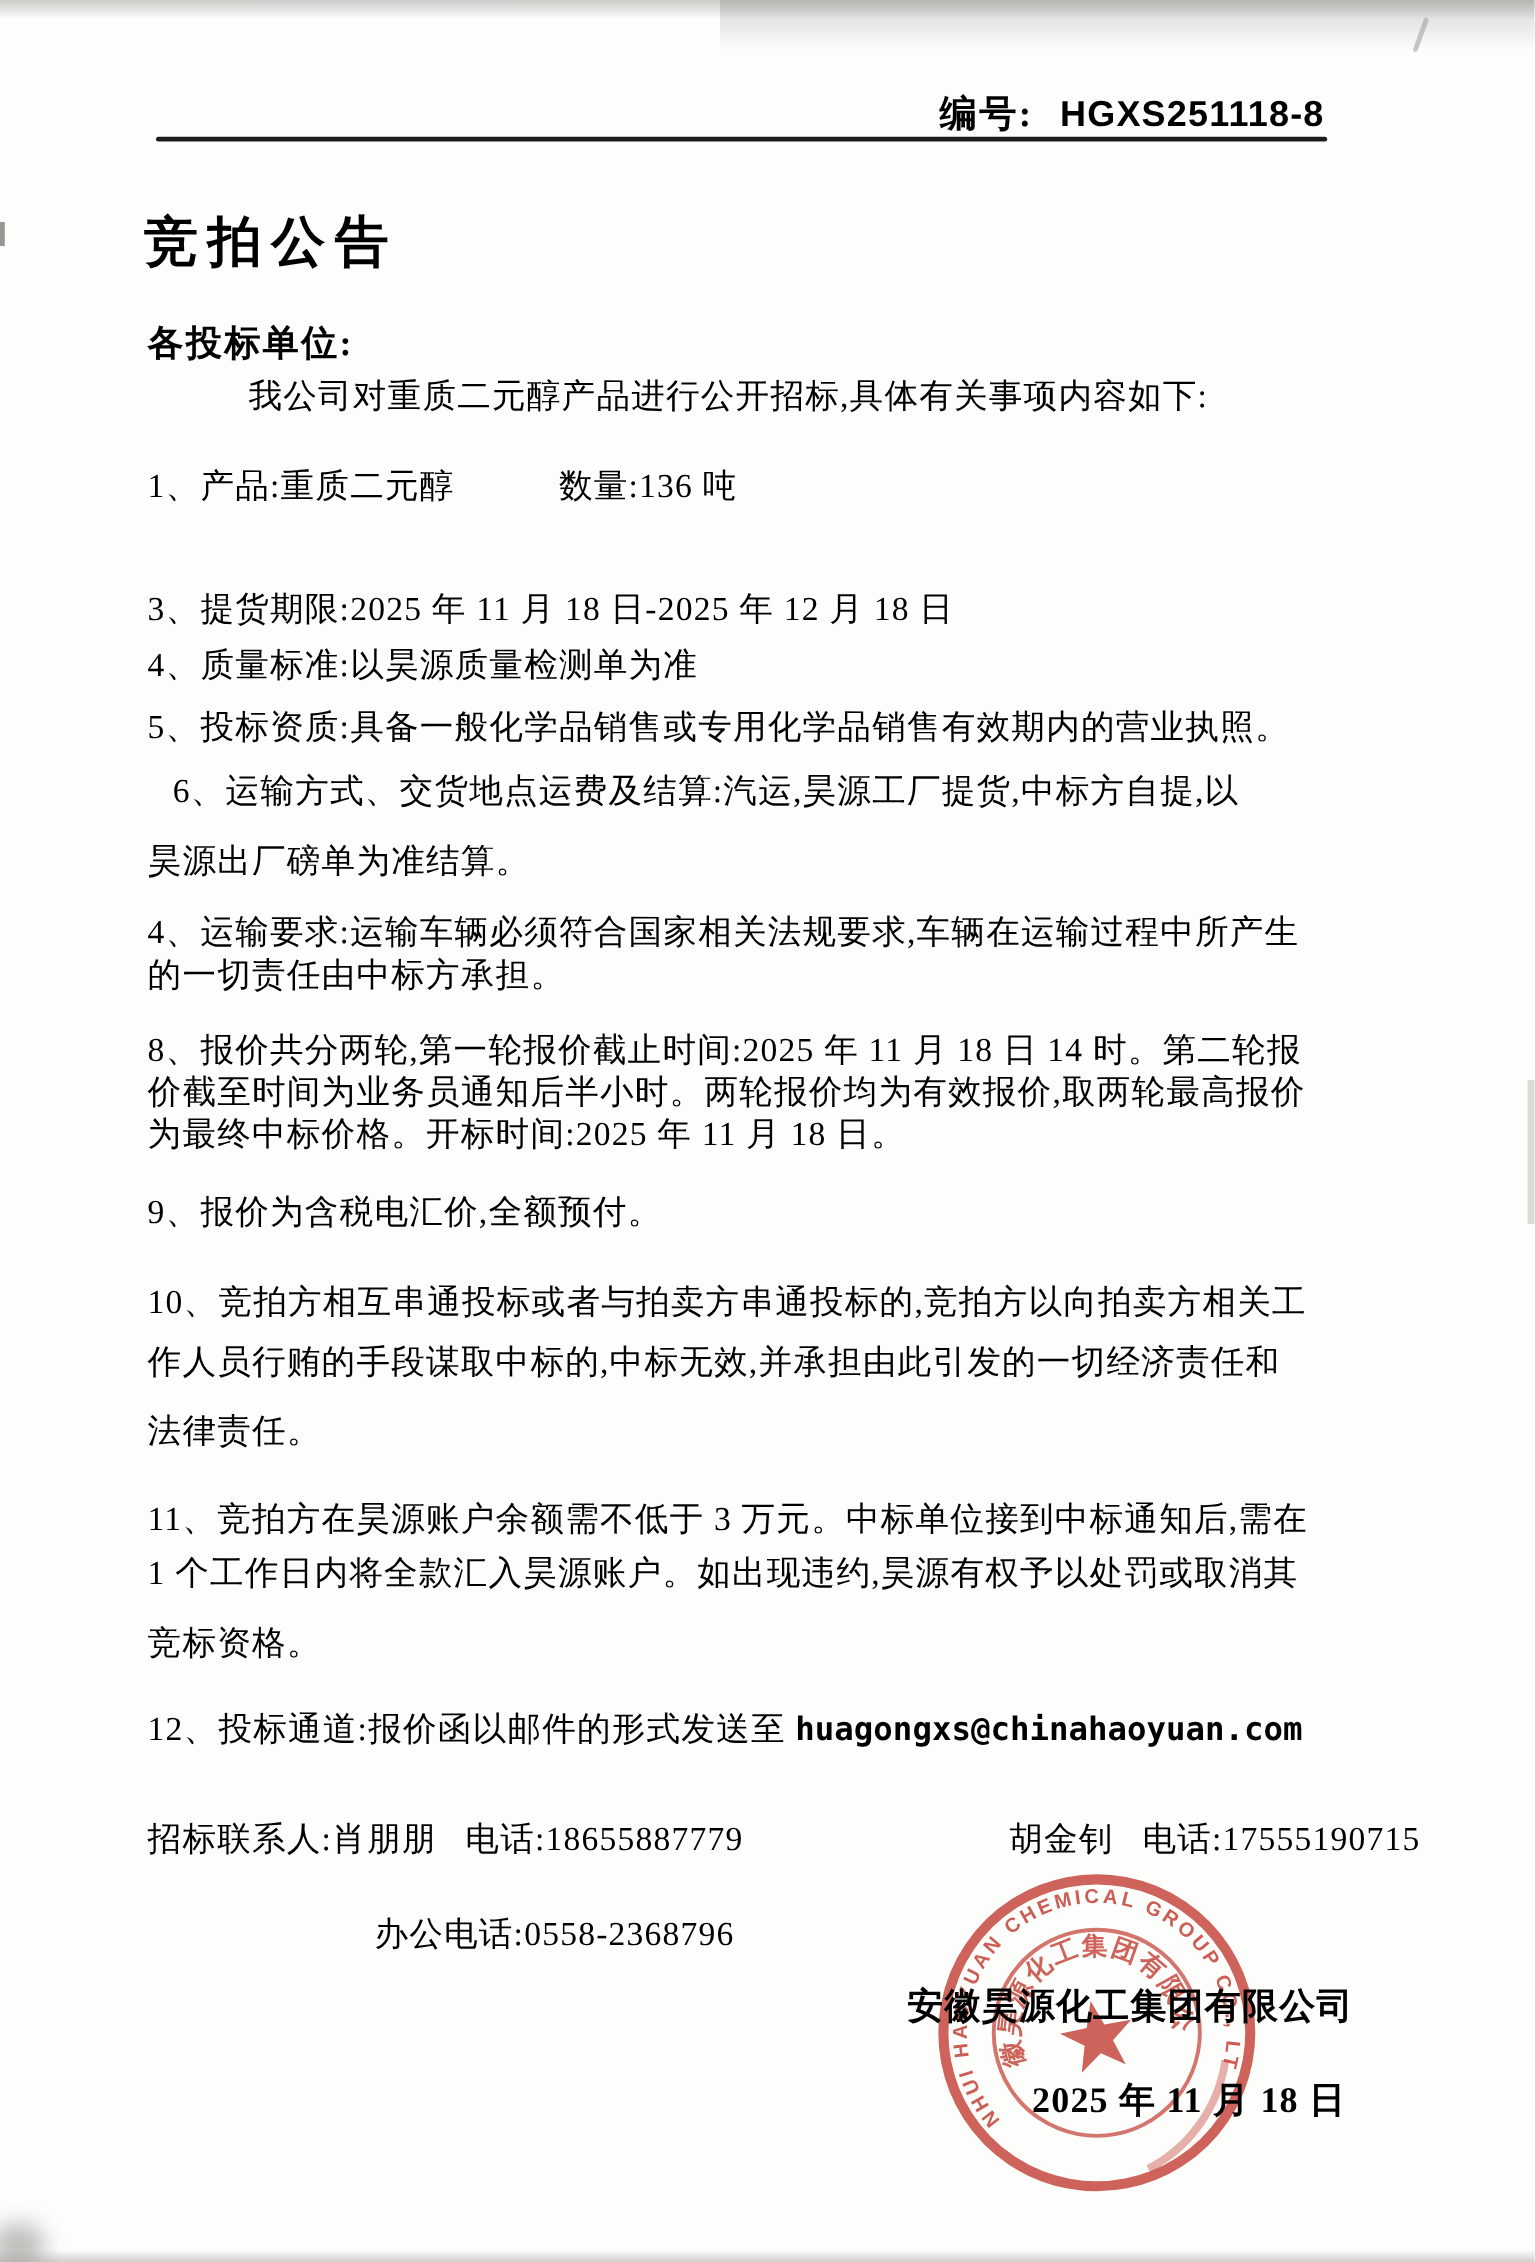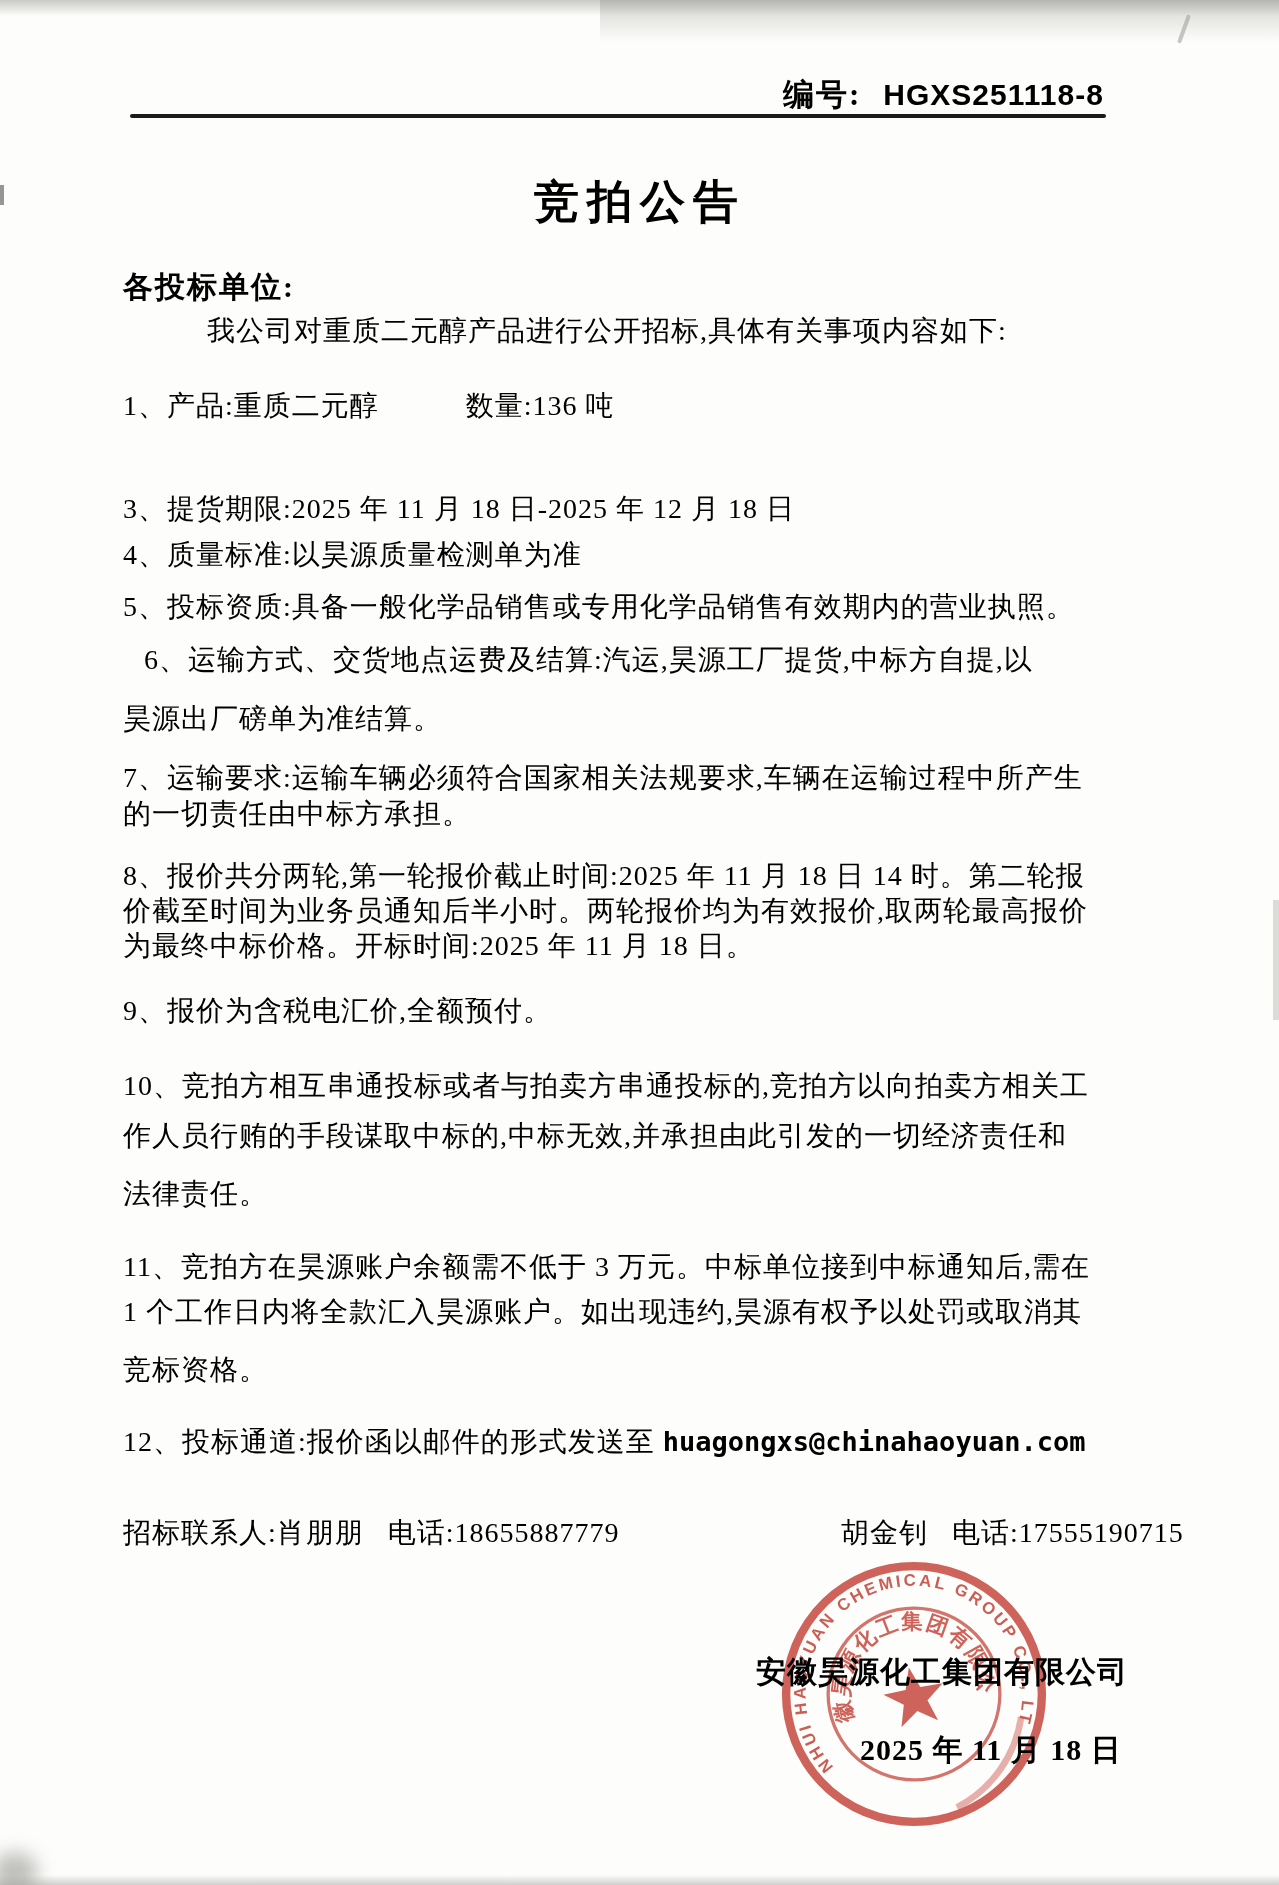--- a/index.html
+++ b/index.html
@@ -24,21 +24,21 @@
     background:linear-gradient(0deg,rgba(150,150,146,.45),rgba(150,150,146,0));}
   .scan-bl-blob{position:absolute;left:-8px;top:1852px;width:46px;height:40px;background:#8d8d89;
     border-radius:50%;filter:blur(9px);opacity:.55;}
 
   .docnum{position:absolute;left:783px;top:74px;font-size:31px;font-weight:bold;
     letter-spacing:2px;white-space:nowrap;}
   .docnum .numval{font-family:"Liberation Sans","DejaVu Sans",sans-serif;font-weight:bold;
     letter-spacing:1px;margin-left:22px;font-size:30px;}
   .rule{position:absolute;left:130px;top:114px;width:976px;height:4px;background:#1c1c1c;border-radius:2px;}
 
-  .title{position:absolute;left:120px;top:180px;width:1040px;margin:0;text-align:center;
+  .title{position:absolute;left:120px;top:180px;width:1040px;margin:0;
     font-size:45px;font-weight:bold;letter-spacing:8px;line-height:1;}
 
   .line{position:absolute;left:123px;font-size:28px;line-height:1.15;letter-spacing:1px;white-space:nowrap;}
   .salutation{font-size:30px;font-weight:600;letter-spacing:2px;}
   .intro{left:207px;}
   .email{font-family:"DejaVu Sans Mono","Liberation Mono",monospace;font-weight:bold;
     font-size:27px;letter-spacing:0;}
 
   .contact-part2{position:absolute;left:718px;top:0;}
   .contact-wrap{position:absolute;left:123px;top:1514px;width:1000px;font-size:28px;letter-spacing:1px;white-space:nowrap;}
@@ -74,21 +74,21 @@
 
   <div class="line salutation" style="top:270px;">各投标单位:</div>
   <div class="line intro" style="top:315px;font-family:Liberation Serif, serif;">我公司对重质二元醇产品进行公开招标,具体有关事项内容如下:</div>
 
   <div class="line" style="top:390px;">1、产品:重质二元醇　　　数量:136 吨</div>
   <div class="line" style="top:493px;">3、提货期限:2025 年 11 月 18 日-2025 年 12 月 18 日</div>
   <div class="line" style="top:539px;">4、质量标准:以昊源质量检测单为准</div>
   <div class="line" style="top:591px;">5、投标资质:具备一般化学品销售或专用化学品销售有效期内的营业执照。</div>
   <div class="line" style="top:644px;margin-left:21px;">6、运输方式、交货地点运费及结算:汽运,昊源工厂提货,中标方自提,以</div>
   <div class="line" style="top:703px;">昊源出厂磅单为准结算。</div>
-  <div class="line" style="top:762px;">7、运输要求:运输车辆必须符合国家相关法规要求,车辆在运输过程中所产生</div>
+  <div class="line" style="top:762px;">4、运输要求:运输车辆必须符合国家相关法规要求,车辆在运输过程中所产生</div>
   <div class="line" style="top:798px;">的一切责任由中标方承担。</div>
   <div class="line" style="top:860px;">8、报价共分两轮,第一轮报价截止时间:2025 年 11 月 18 日 14 时。第二轮报</div>
   <div class="line" style="top:895px;">价截至时间为业务员通知后半小时。两轮报价均为有效报价,取两轮最高报价</div>
   <div class="line" style="top:930px;">为最终中标价格。开标时间:2025 年 11 月 18 日。</div>
   <div class="line" style="top:995px;">9、报价为含税电汇价,全额预付。</div>
   <div class="line" style="top:1070px;">10、竞拍方相互串通投标或者与拍卖方串通投标的,竞拍方以向拍卖方相关工</div>
   <div class="line" style="top:1120px;">作人员行贿的手段谋取中标的,中标无效,并承担由此引发的一切经济责任和</div>
   <div class="line" style="top:1178px;">法律责任。</div>
   <div class="line" style="top:1251px;">11、竞拍方在昊源账户余额需不低于 3 万元。中标单位接到中标通知后,需在</div>
   <div class="line" style="top:1296px;">1 个工作日内将全款汇入昊源账户。如出现违约,昊源有权予以处罚或取消其</div>
@@ -98,20 +98,23 @@
     <span>12、投标通道:报价函以邮件的形式发送至 </span><span class="email">huagongxs@chinahaoyuan.com</span>
   </div>
 
   <div class="contact-wrap">
     <span>
       <span>招标联系人:</span><span>肖朋朋</span><span class="contact-sep"></span><span>电话:</span><span>18655887779</span>
     </span>
     <span class="contact-part2">
       <span>胡金钊</span><span class="contact-sep"></span><span>电话:</span><span>17555190715</span>
     </span>
+  </div>
+  <div class="office-line">
+    <span>办公电话:</span><span>0558-2368796</span>
   </div>
 
   <div class="company-line">安徽昊源化工集团有限公司</div>
   <div class="date-line">2025 年 11 月 18 日</div>
 
   <svg class="seal" viewBox="0 0 300 300">
     <defs>
       <path id="arc-en" d="M 49.5,208 A 116,116 0 1 1 250.5,208"></path>
       <path id="arc-cn" d="M 84.2,173.9 A 70,70 0 1 1 215.8,173.9"></path>
     </defs>

